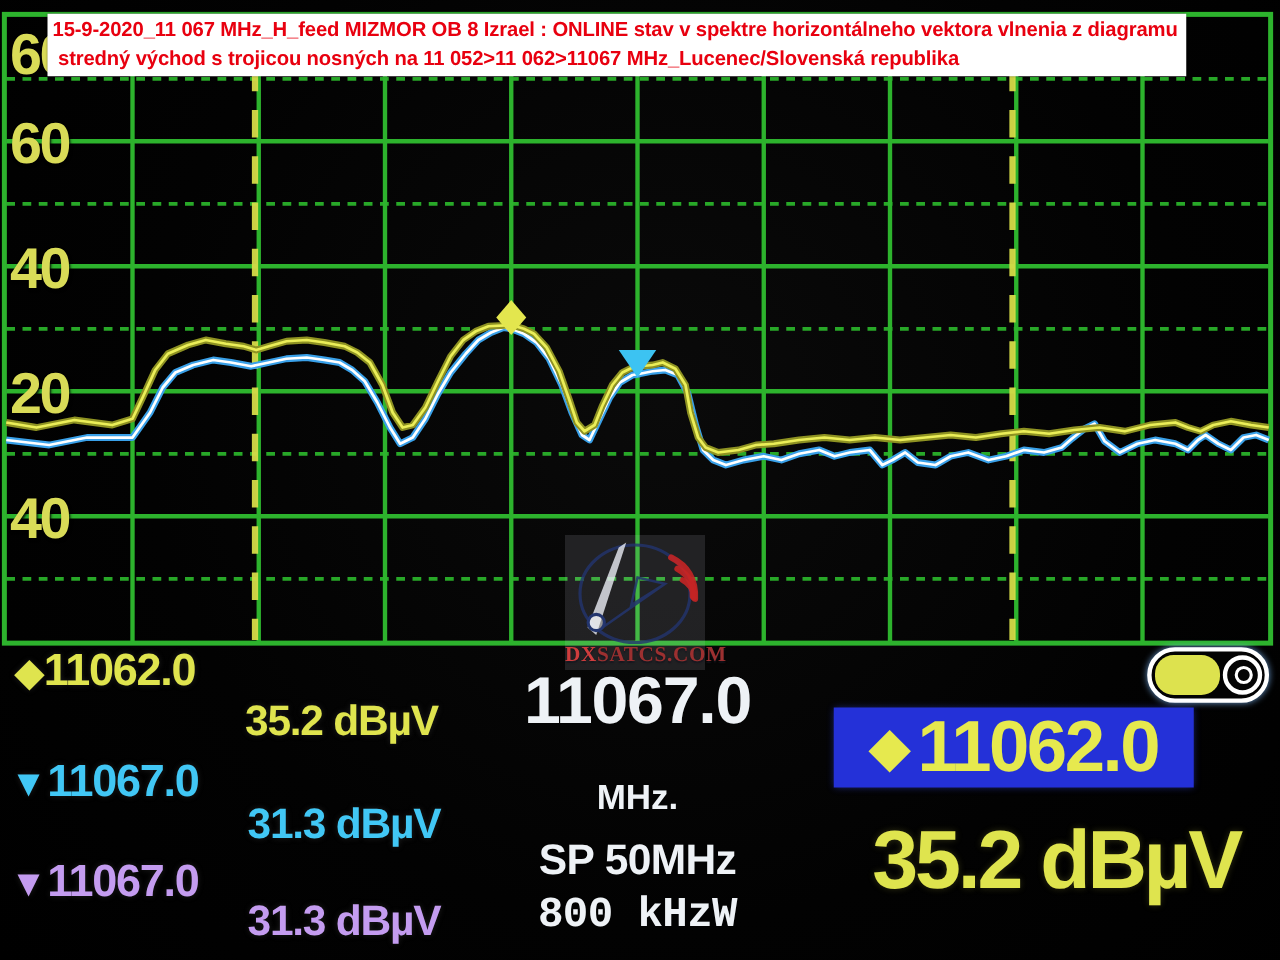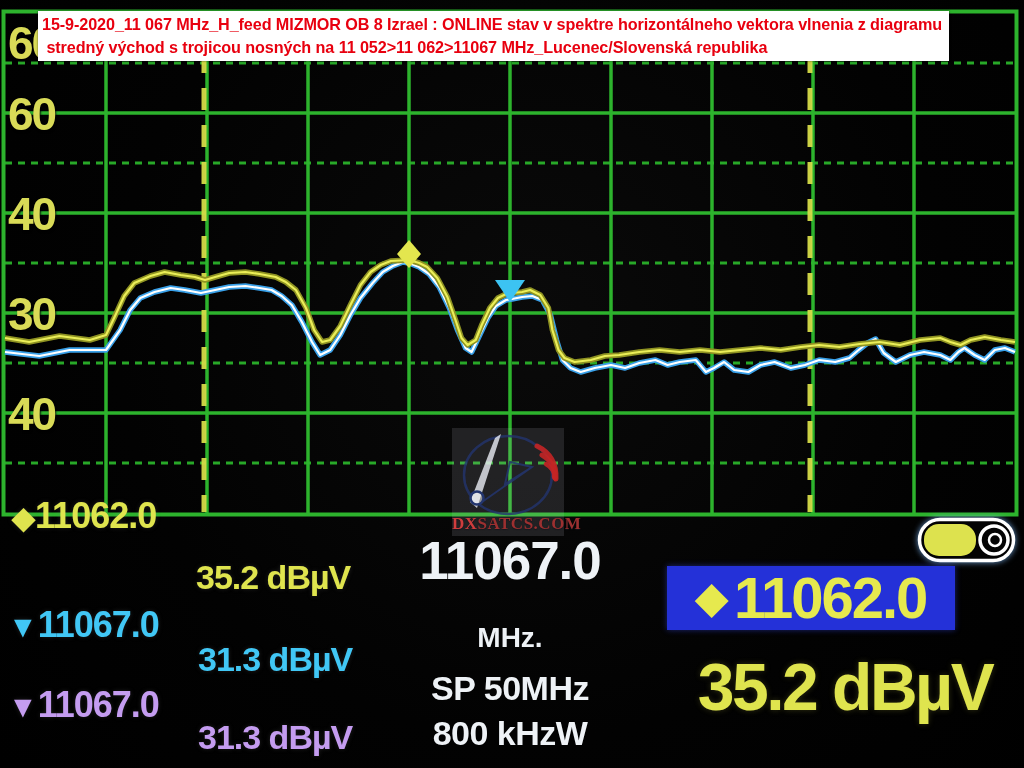--- a/index.html
+++ b/index.html
@@ -101,21 +101,21 @@
       <polyline points="5.0,338.0 29.2,342.0 59.5,336.0 89.8,340.0 106.0,335.0 114.1,318.0 124.2,296.0 134.3,283.0 150.4,276.0 164.6,272.0 180.7,275.0 194.9,277.0 205.0,280.0 215.1,277.0 229.2,273.0 245.4,272.0 259.5,274.0 275.7,277.0 285.8,282.0 295.9,290.0 306.0,308.0 314.1,330.0 322.1,342.0 330.2,340.0 340.3,326.0 350.4,305.0 360.5,285.0 370.6,272.0 380.7,265.0 390.8,261.0 409.0,260.0 419.1,263.0 427.2,267.0 437.3,278.0 447.4,297.0 455.5,320.0 461.5,338.0 467.6,345.0 475.7,340.0 481.7,325.0 489.8,308.0 497.9,298.0 506.0,294.0 512.0,293.0 522.1,292.0 530.2,290.0 540.3,295.0 548.4,308.0 552.4,330.0 558.5,350.0 564.5,358.0 574.6,362.0 590.8,360.0 604.9,356.0 619.1,355.0 639.3,352.0 659.5,350.0 679.7,352.0 699.9,350.0 720.1,352.0 740.3,350.0 760.5,348.0 780.7,350.0 800.9,347.0 819.1,345.0 839.3,347.0 859.5,344.0 879.7,342.0 899.9,345.0 920.1,340.0 940.3,338.0 950.4,342.0 960.5,345.0 970.6,340.0 984.7,337.0 1000.9,340.0 1015.0,342.0" fill="none" stroke="#8e9222" stroke-width="5.5" stroke-linejoin="round"></polyline>
       <polyline points="5.0,338.0 29.2,342.0 59.5,336.0 89.8,340.0 106.0,335.0 114.1,318.0 124.2,296.0 134.3,283.0 150.4,276.0 164.6,272.0 180.7,275.0 194.9,277.0 205.0,280.0 215.1,277.0 229.2,273.0 245.4,272.0 259.5,274.0 275.7,277.0 285.8,282.0 295.9,290.0 306.0,308.0 314.1,330.0 322.1,342.0 330.2,340.0 340.3,326.0 350.4,305.0 360.5,285.0 370.6,272.0 380.7,265.0 390.8,261.0 409.0,260.0 419.1,263.0 427.2,267.0 437.3,278.0 447.4,297.0 455.5,320.0 461.5,338.0 467.6,345.0 475.7,340.0 481.7,325.0 489.8,308.0 497.9,298.0 506.0,294.0 512.0,293.0 522.1,292.0 530.2,290.0 540.3,295.0 548.4,308.0 552.4,330.0 558.5,350.0 564.5,358.0 574.6,362.0 590.8,360.0 604.9,356.0 619.1,355.0 639.3,352.0 659.5,350.0 679.7,352.0 699.9,350.0 720.1,352.0 740.3,350.0 760.5,348.0 780.7,350.0 800.9,347.0 819.1,345.0 839.3,347.0 859.5,344.0 879.7,342.0 899.9,345.0 920.1,340.0 940.3,338.0 950.4,342.0 960.5,345.0 970.6,340.0 984.7,337.0 1000.9,340.0 1015.0,342.0" fill="none" stroke="#ebee58" stroke-width="2.2" stroke-linejoin="round"></polyline>
       <polygon points="409,240 421,254 409,268 397,254" fill="#e3e64e"></polygon>
       <polygon points="495,280 525,280 510,302" fill="#3cc3f2"></polygon>
     </svg>
 
   <div id="ylabels">
       <div class="ylabel" style="top: 20px;">60</div>
       <div class="ylabel" style="top: 91px;">60</div>
       <div class="ylabel" style="top: 191px;">40</div>
-      <div class="ylabel" style="top: 291px;">30</div>
+      <div class="ylabel" style="top: 291px;">20</div>
       <div class="ylabel" style="top: 391px;">40</div>
     </div>
 
   <div id="banner">
     <div>15-9-2020_11 067 MHz_H_feed MIZMOR OB 8 Izrael : ONLINE stav v spektre horizontálneho vektora vlnenia z diagramu</div>
     <div> stredný východ s trojicou nosných na 11 052&gt;11 062&gt;11067 MHz_Lucenec/Slovenská republika</div>
   </div>
 
   <div id="watermark">
     <svg width="112" height="88" viewBox="0 0 112 88">
@@ -125,39 +125,39 @@
       <circle cx="25" cy="70" r="6.5" fill="rgba(255,255,255,0.5)" stroke="#23356e" stroke-width="2.5"></circle>
       <path d="M85,18 Q105,28 104,51" fill="none" stroke="#c42525" stroke-width="5" stroke-linecap="round" opacity="0.9"></path>
       <path d="M90,27 Q104,35 103,50" fill="none" stroke="#c42525" stroke-width="5" stroke-linecap="round" opacity="0.9"></path>
       <path d="M94,36 Q103,41 102,49" fill="none" stroke="#c42525" stroke-width="4.5" stroke-linecap="round" opacity="0.9"></path>
     </svg>
     <div class="wm-text"><span class="wm-dx">DX</span><span>SATCS.COM</span></div>
   </div>
 
   <div>
 
-    <div class="abs mrow yel" style="left:12px;top:498px;text-align:right;">
+    <div class="abs mrow yel" style="left:12px;top:518px;text-align:right;">
       <span class="mk">◆</span><span>11062.0</span>
     </div>
     <div class="abs mval yel" style="left:196px;top:560px;">35.2 dBµV</div>
 
     <div class="abs mrow cyn" style="left:8px;top:607px;">
       <span class="mk">▼</span><span>11067.0</span>
     </div>
     <div class="abs mval cyn" style="left:198px;top:642px;">31.3 dBµV</div>
 
     <div class="abs mrow pur" style="left:8px;top:687px;">
       <span class="mk">▼</span><span>11067.0</span>
     </div>
     <div class="abs mval pur" style="left:198px;top:720px;">31.3 dBµV</div>
 
     <div id="cfreq" class="abs cblock wht" style="top:530px;">11067.0</div>
     <div id="cunit" class="abs cblock wht" style="top:606px;">MHz.</div>
     <div id="cspan" class="abs cblock wht" style="top:669px;">SP 50MHz</div>
-    <div id="crbw" class="abs cblock wht" style="top:714px;">800 kHzW</div>
+    <div id="crbw" class="abs cblock wht" style="top:714px;font-family:Liberation Mono, monospace;">800 kHzW</div>
 
     <svg id="battery" class="abs" width="100" height="46">
       <rect x="2.5" y="2.5" width="94" height="41" rx="20.5" fill="#030303" stroke="#ffffff" stroke-width="3.5"></rect>
       <rect id="battfill" x="7" y="7" width="52" height="32" rx="15" fill="#dde24e"></rect>
       <circle cx="77" cy="23" r="14" fill="#050505" stroke="#ffffff" stroke-width="3.5"></circle>
       <circle cx="78" cy="23" r="6" fill="none" stroke="#ffffff" stroke-width="2.5"></circle>
     </svg>
 
     <div id="selbox" class="abs">
       <span class="mk">◆</span>

